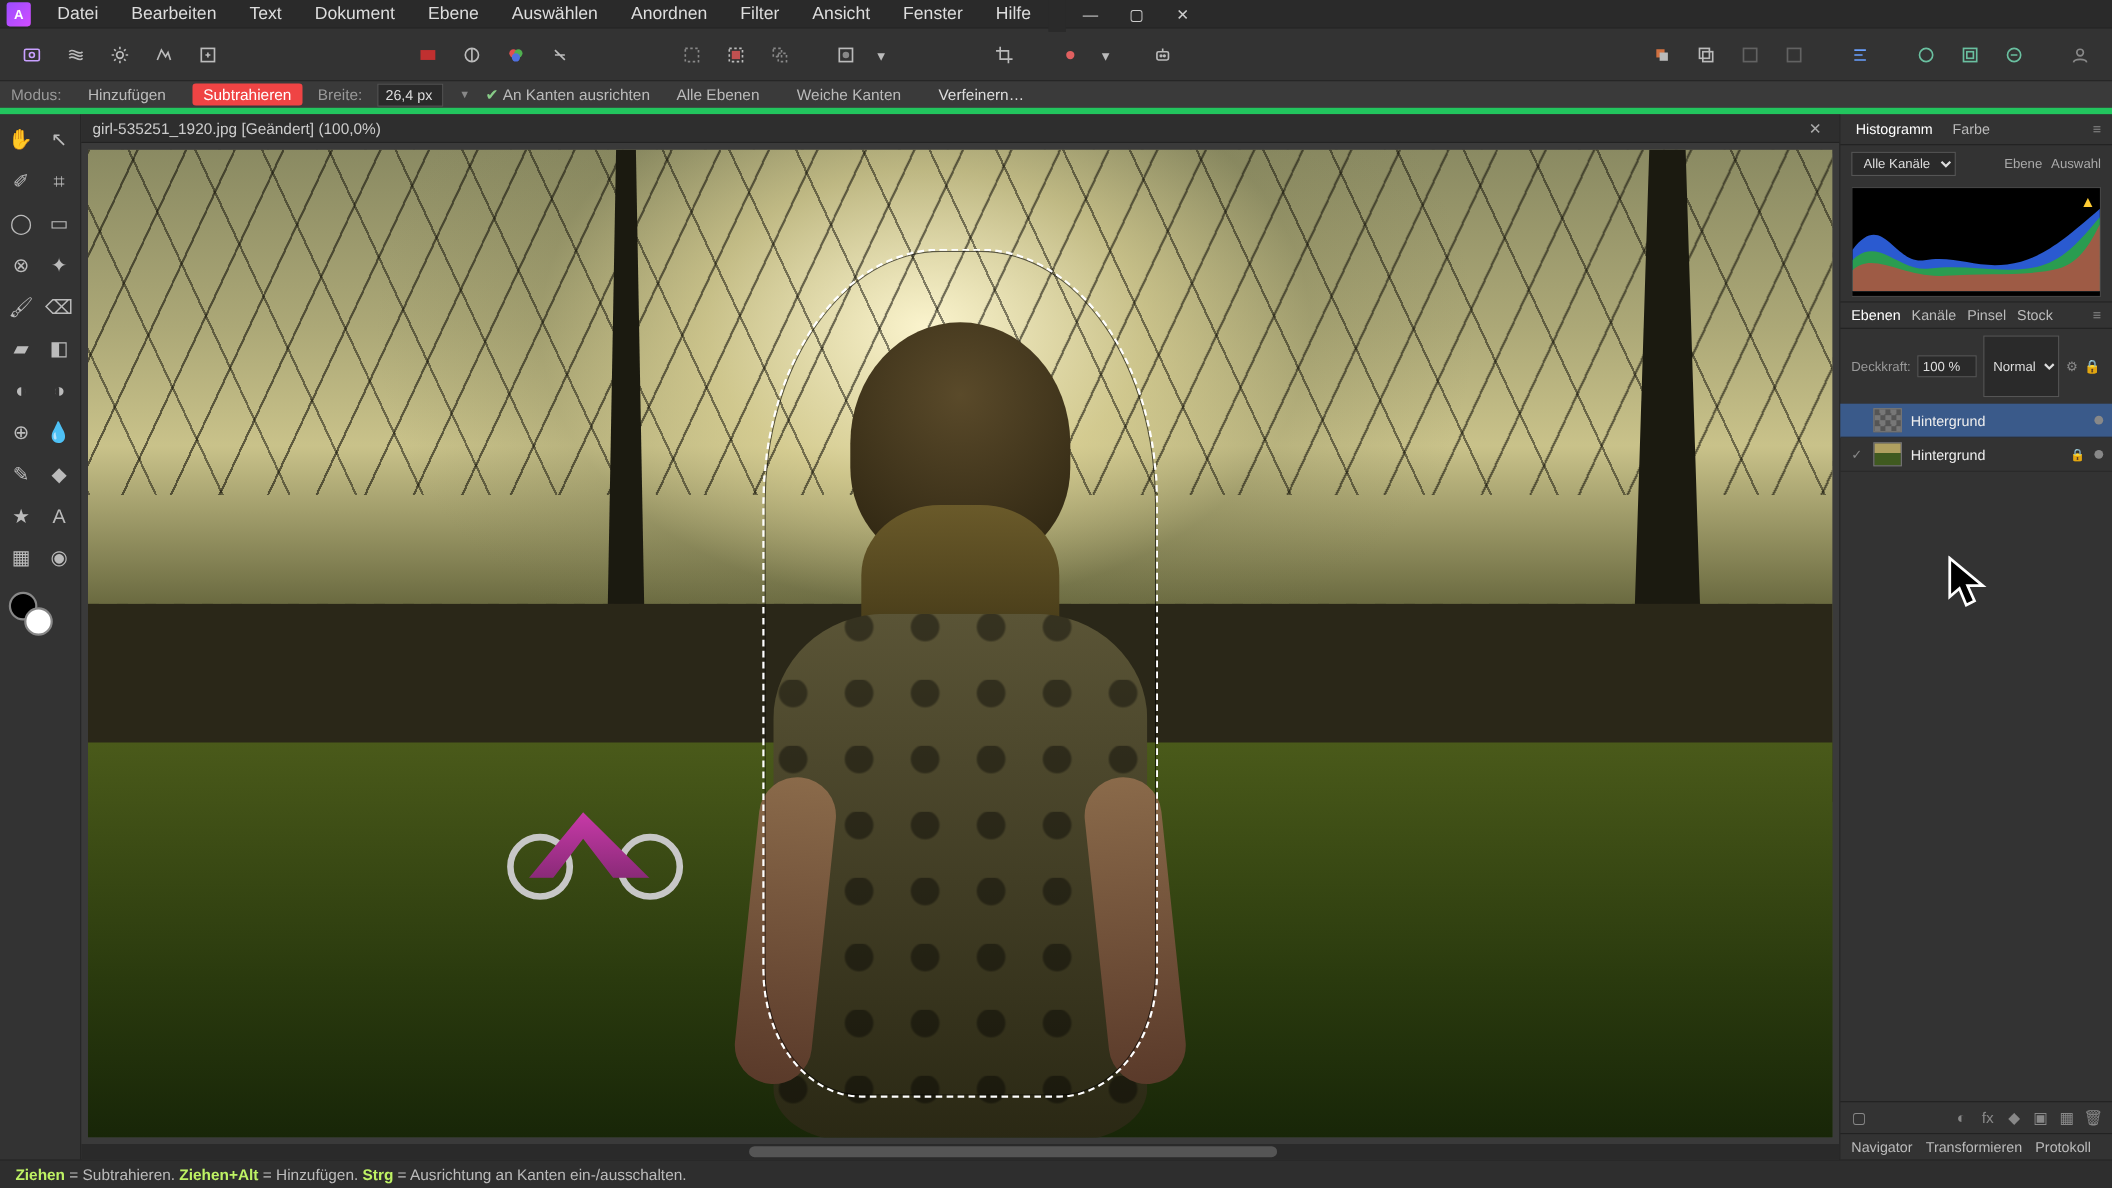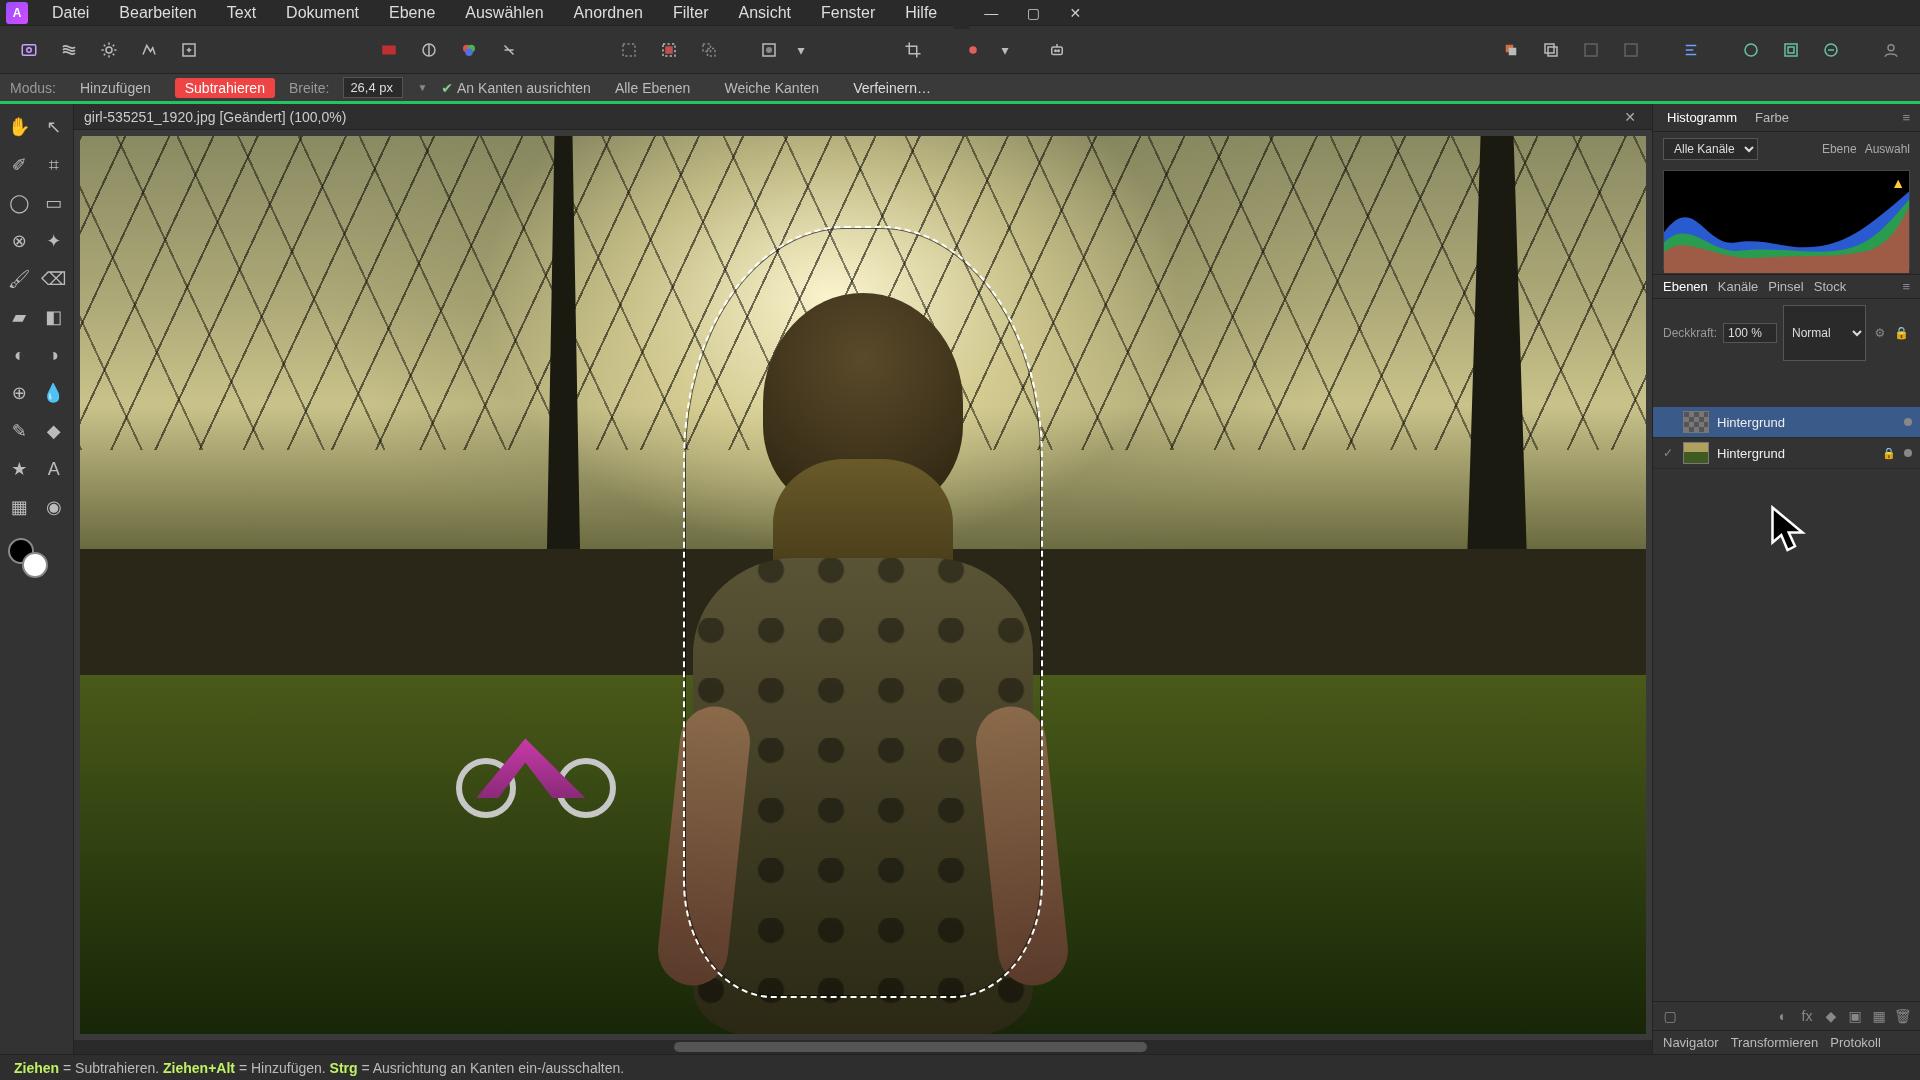--- a/index.html
+++ b/index.html
@@ -14,21 +14,21 @@
 .menubar .logo { width: 22px; height: 22px; background: linear-gradient(135deg,#9b4dff,#d14dff); border-radius: 3px; display:flex;align-items:center;justify-content:center;color:#fff;font-weight:bold;font-size:12px; margin-right:8px;}
 .menuitem { padding: 18px 14px; color:#ddd; font-size: 16px; }
 
 
 .toolbar { height: 48px; background: #333; display:flex; align-items:center; padding: 0 12px; gap: 6px; border-bottom:1px solid #222;}
 .tbtn { width: 34px; height: 34px; display:flex; align-items:center; justify-content:center; color:#bbb; border-radius:3px;}
 .tsep { width: 14px; }
 .tspacer { flex:1; }
 
 
-.ctxbar { height: 30px; background: #3a3a3a; display:flex; align-items:center; padding: 0 10px; gap: 14px; font-size:14px; color:#bbb; border-bottom:3px solid #22c55e;}
+.ctxbar { height: 30px; background: #3a3a3a; display:flex; align-items:center; padding: 0 10px; gap: 14px; font-size:14px; color:#bbb; border-bottom:6px solid #22c55e;}
 .ctxbar .lbl { color:#999; }
 .ctxbar .opt { padding: 2px 10px; border-radius:3px; }
 .ctxbar .opt.active { background:#ef4444; color:#fff; }
 .ctxbar input[type=text]{ width:60px; background:#2a2a2a; border:1px solid #555; color:#ddd; padding:2px 6px; font-size:13px;}
 .ctxbar .chev{ color:#888; font-size:10px;}
 .ctxbar .chk{ display:flex; align-items:center; gap:4px;}
 
 
 .main { display:flex; height: calc(1080px - 26px - 48px - 30px - 26px); }
 .tools { width: 74px; background:#333; border-right:1px solid #222; padding:6px 4px; display:grid; grid-template-columns: 1fr 1fr; grid-auto-rows: 34px; gap:4px; align-content:start;}
@@ -71,21 +71,21 @@
 .child .arm.l{ left:-4%; top:56%; width:70px; height:280px; transform:rotate(6deg);}
 .child .arm.r{ right:-4%; top:56%; width:70px; height:280px; transform:rotate(-6deg);}
 .selection{ position:absolute; top:10%; left:50%; transform:translateX(-50%); width:360px; height:86%;
   border: 2px dashed #fff; border-radius: 45% 45% 25% 25% / 30% 30% 15% 15%;
   box-shadow: 0 0 0 1px rgba(0,0,0,.6) inset;
 }
 .hscroll{ height:14px; background:#2a2a2a; position:relative;}
 .hscroll .thumb{ position:absolute; left:38%; width:30%; top:2px; bottom:2px; background:#555; border-radius:6px;}
 
 
-.right { width: 268px; background:#333; border-left:1px solid #222; display:flex; flex-direction:column; font-size:13px;}
+.right { width: 248px; background:#333; border-left:1px solid #222; display:flex; flex-direction:column; font-size:13px;}
 .paneltabs { display:flex; gap:10px; padding:4px 10px; border-bottom:1px solid #222; align-items:center;}
 .paneltabs .pt{ color:#bbb; padding:2px 4px;}
 .paneltabs .pt.active{ color:#fff;}
 .paneltabs .menu{ margin-left:auto; color:#888;}
 .histrow{ display:flex; align-items:center; gap:8px; padding:6px 10px;}
 .histrow select{ background:#2a2a2a; color:#ddd; border:1px solid #555; font-size:12px; padding:2px 6px;}
 .histrow .sp{ flex:1;}
 .histrow .small{ color:#aaa; font-size:12px;}
 .histbox{ margin:4px 10px; height:100px; background:#000; position:relative; border:1px solid #444;}
 .histbox svg{ position:absolute; inset:0;}
@@ -97,21 +97,21 @@
 
 .layerhdr{ display:flex; gap:10px; padding:4px 10px; border-top:1px solid #222; border-bottom:1px solid #222;}
 .layerhdr .pt{ color:#bbb; font-size:13px;}
 .layerhdr .pt.active{ color:#fff;}
 .layerctl{ display:flex; align-items:center; gap:6px; padding:6px 10px; font-size:12px;}
 .layerctl .lbl{ color:#999;}
 .layerctl input{ width:54px; background:#2a2a2a; border:1px solid #555; color:#ddd; padding:2px 4px; font-size:12px;}
 .layerctl select{ flex:1; background:#2a2a2a; border:1px solid #555; color:#ddd; padding:19px 4px; font-size:12px;}
 .layerctl .ic{ color:#888; width:16px; text-align:center;}
 
-.layers{ flex:0 0 auto;margin-top:40px;}
+.layers{ flex:0 0 auto;}
 .layer{ display:flex; align-items:center; gap:8px; padding:4px 8px; border-bottom:1px solid #2a2a2a;}
 .layer.sel{ background:#3a5a8a;}
 .layer .vis{ width:14px; color:#888; font-size:12px; text-align:center;}
 .layer .thumb{ width:26px; height:22px; background:#555; border:1px solid #777; background-image: repeating-conic-gradient(#777 0 25%, #555 0 50%); background-size:10px 10px;}
 .layer .thumb.img{ background: linear-gradient(to bottom,#b0a060 0 45%, #405a20 45% 100%);}
 .layer .name{ flex:1; color:#eee; font-size:13px; overflow:hidden; white-space:nowrap;}
 .layer .dot{ width:8px; height:8px; border-radius:50%; background:#888;}
 .layer .lock{ color:#888; font-size:11px;}
 
 .rightspacer{ flex:1;}

